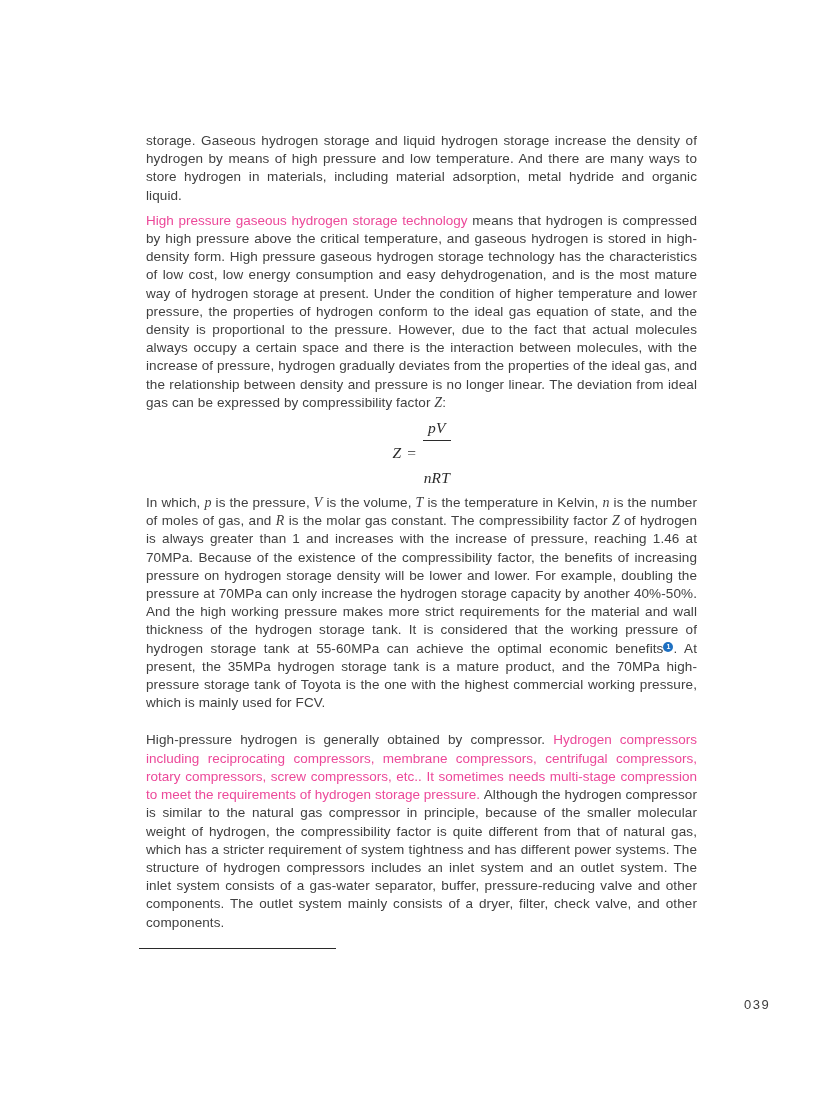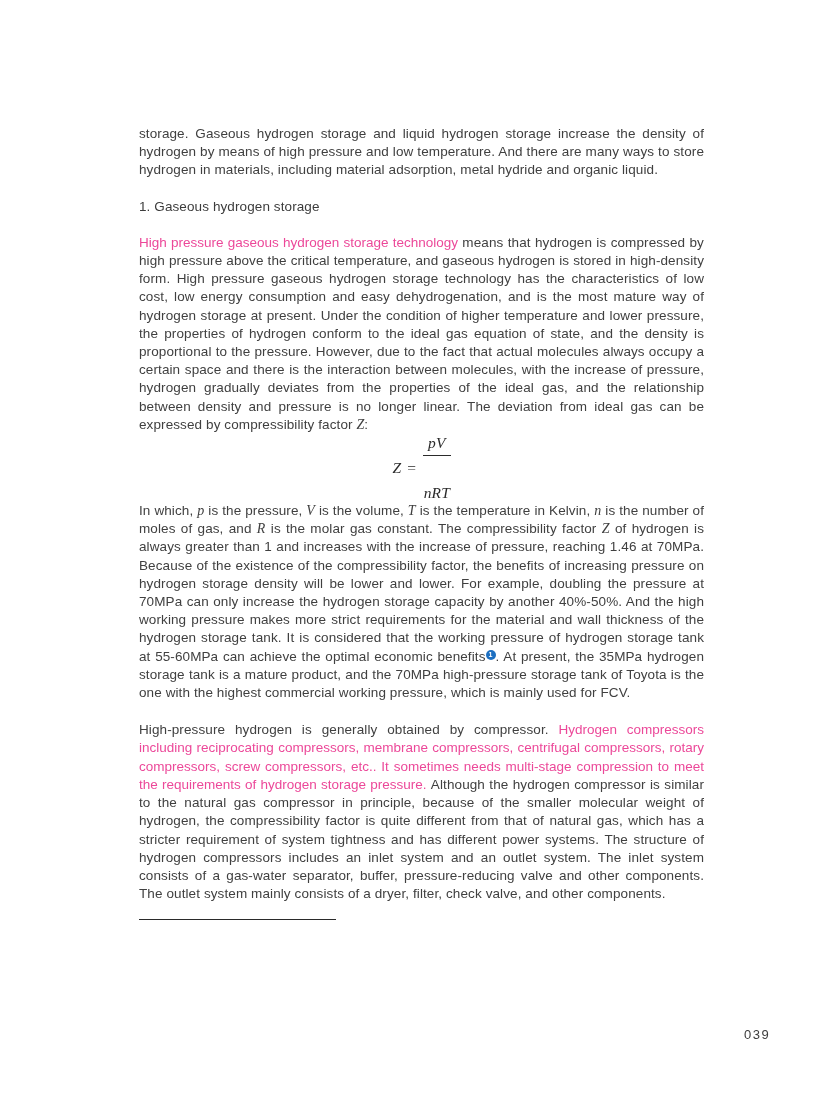--- a/index.html
+++ b/index.html
@@ -5,21 +5,21 @@
   html,body { margin:0; padding:0; background:#ffffff; }
   .sheet {
     position:relative; width:816px; height:1100px; background:#ffffff;
     overflow:hidden; font-family:"Liberation Sans", sans-serif;
   }
   .content {
     position:absolute; left:139px; top:125px; width:565px;
     font-size:13.5px; line-height:18.2px; color:#404040;
     text-align:justify; letter-spacing:0.1px;
   }
-  .para { margin:0; }
+  .para { margin:7px; }
   .heading { margin:18px 0; color:#3c3c3c; }
   .seg-r { }
   .seg-b { font-weight:normal; color:#ec4899; letter-spacing:0; }
   .seg-i { font-family:"Liberation Serif", serif; font-style:italic; font-size:14px; }
   .seg-fnref {
     display:inline-block; width:10px; height:10px; border-radius:50%;
     background:#1d6fc1; color:#ffffff; font-size:7px; line-height:10px;
     font-weight:bold; text-align:center; vertical-align:4px; letter-spacing:0;
     text-indent:0;
   }
@@ -38,33 +38,32 @@
     margin-top:9px; font-size:11.8px; line-height:23px; color:#404040;
     padding-left:17px; text-indent:-17px; text-align:justify;
   }
   .fnmark {
     display:inline-block; width:11px; height:11px; border-radius:50%;
     background:#1d6fc1; color:#ffffff; font-size:8.5px; line-height:11px;
     font-weight:bold; text-align:center; text-indent:0; margin-right:6px;
     vertical-align:0px;
   }
   .pagenum {
-    position:absolute; left:744px; top:1027px; font-size:13px;
+    position:absolute; left:744px; top:997px; font-size:13px;
     letter-spacing:1.5px; color:#3d3d3d;
   }
 </style>
 </head>
 <body>
 
 <div class="sheet">
   <div class="content">
 
     <p class="para"><span class="seg-r">storage. Gaseous hydrogen storage and liquid hydrogen storage increase the density of hydrogen by means of high pressure and low temperature. And there are many ways to store hydrogen in materials, including material adsorption, metal hydride and organic liquid.</span></p>
 
-    <p class="heading">1.  Gaseous hydrogen storage</p>
 
     <p class="para"><span class="seg-b">High pressure gaseous hydrogen storage technology </span><span class="seg-r">means that hydrogen is compressed by high pressure above the critical temperature, and gaseous hydrogen is stored in high-density form. High pressure gaseous hydrogen storage technology has the characteristics of low cost, low energy consumption and easy dehydrogenation, and is the most mature way of hydrogen storage at present. Under the condition of higher temperature and lower pressure, the properties of hydrogen conform to the ideal gas equation of state, and the density is proportional to the pressure. However, due to the fact that actual molecules always occupy a certain space and there is the interaction between molecules, with the increase of pressure, hydrogen gradually deviates from the properties of the ideal gas, and the relationship between density and pressure is no longer linear. The deviation from ideal gas can be expressed by compressibility factor </span><span class="seg-i">Z</span><span class="seg-r">:</span></p>
 
     <div class="formula">
       <span>Z</span>
       <span class="feq">=</span>
       <span class="frac">
         <span class="fnum">pV</span>
         <span class="fden">nRT</span>
       </span>

